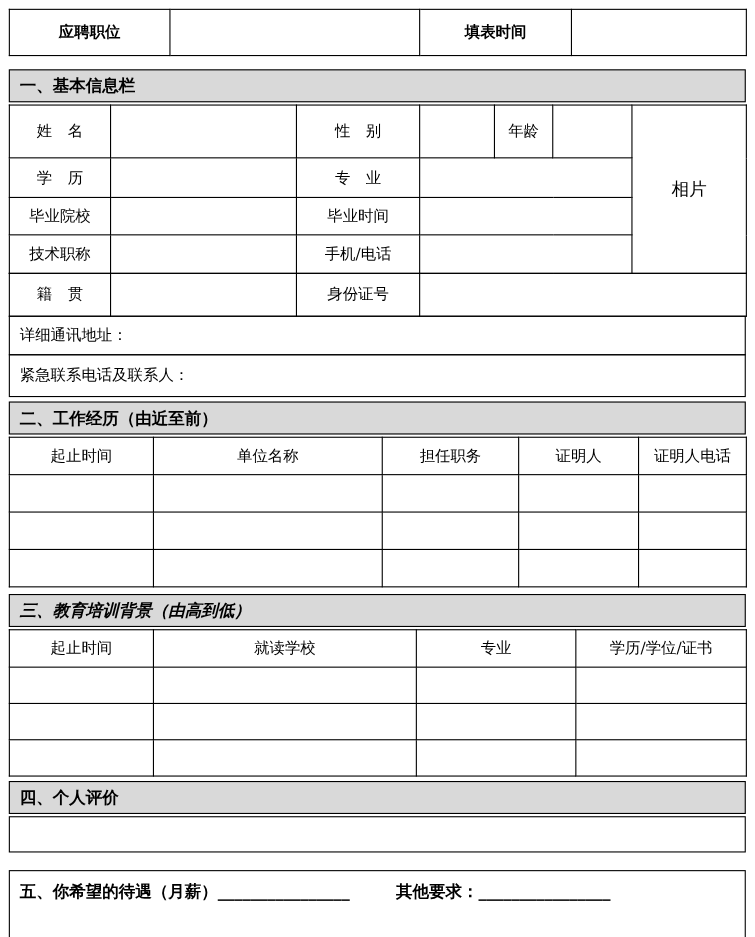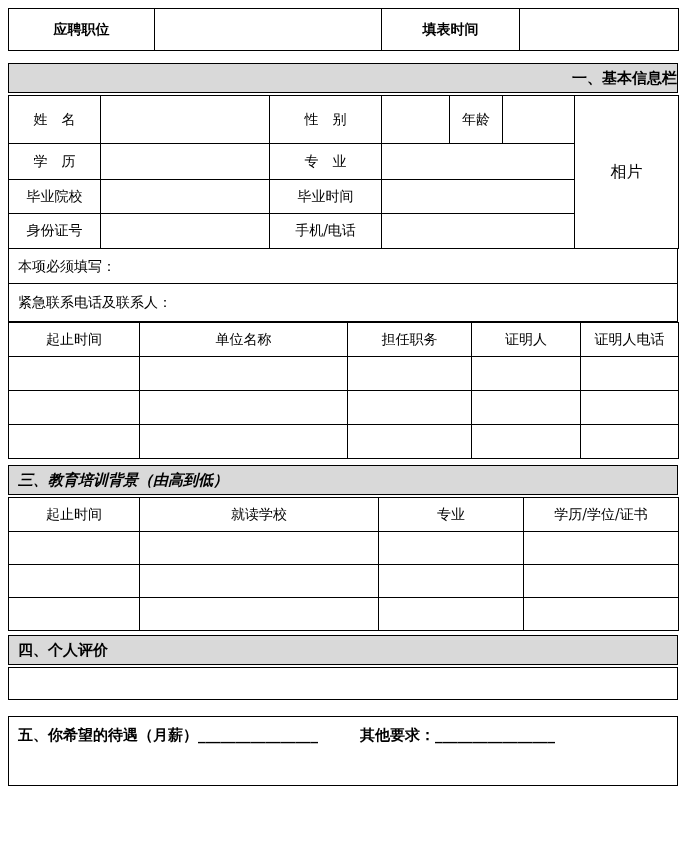--- a/index.html
+++ b/index.html
@@ -32,21 +32,21 @@
   .sec-header {
     border: 1px solid #000;
     background: #d9d9d9;
     font-weight: bold;
     font-size: 15px;
     height: 30px;
     line-height: 28px;
     padding-left: 9px;
     margin: 4px 0 2px 0;
   }
-  .sec-header.first { margin-top: 12px; text-align: right; }
+  .sec-header.first { margin-top: 12px; }
   .tbl-basic tr.r1 td { height: 48px; margin-top: 20px; }
   .tbl-basic tr.r2 td { height: 36px; }
   .tbl-basic tr.r3 td { height: 34px; }
   .tbl-basic tr.r4 td { height: 35px; }
   .tbl-native { margin-top: -1px; }
   .tbl-native td { height: 39px; }
   .fullrow {
     border: 1px solid #000;
     margin-top: -1px;
     font-size: 14px;
@@ -133,32 +133,49 @@
       <td>专　业</td>
       <td colspan="3"></td>
     </tr>
     <tr class="r3">
       <td>毕业院校</td>
       <td></td>
       <td>毕业时间</td>
       <td colspan="3"></td>
     </tr>
     <tr class="r4">
-      <td>身份证号</td>
+      <td>技术职称</td>
       <td></td>
       <td>手机/电话</td>
       <td colspan="3"></td>
     </tr>
   </tbody>
     </table>
 
-
-  <div class="fullrow row-address">本项必须填写：</div>
+  <table class="tbl-native">
+    <colgroup>
+        <col style="width:92px">
+        <col style="width:169px">
+        <col style="width:112px">
+        <col style="width:297px">
+      </colgroup>
+    <tbody>
+        <tr>
+      <td>籍　贯</td>
+      <td></td>
+      <td>身份证号</td>
+      <td></td>
+    </tr>
+  </tbody>
+    </table>
+
+  <div class="fullrow row-address">详细通讯地址：</div>
   <div class="fullrow row-emergency">紧急联系电话及联系人：</div>
 
+  <div class="sec-header">二、工作经历（由近至前）</div>
 
   <table class="tbl-work">
     <colgroup>
         <col style="width:131px">
         <col style="width:208px">
         <col style="width:124px">
         <col style="width:109px">
         <col style="width:98px">
       </colgroup>
     <tbody>

